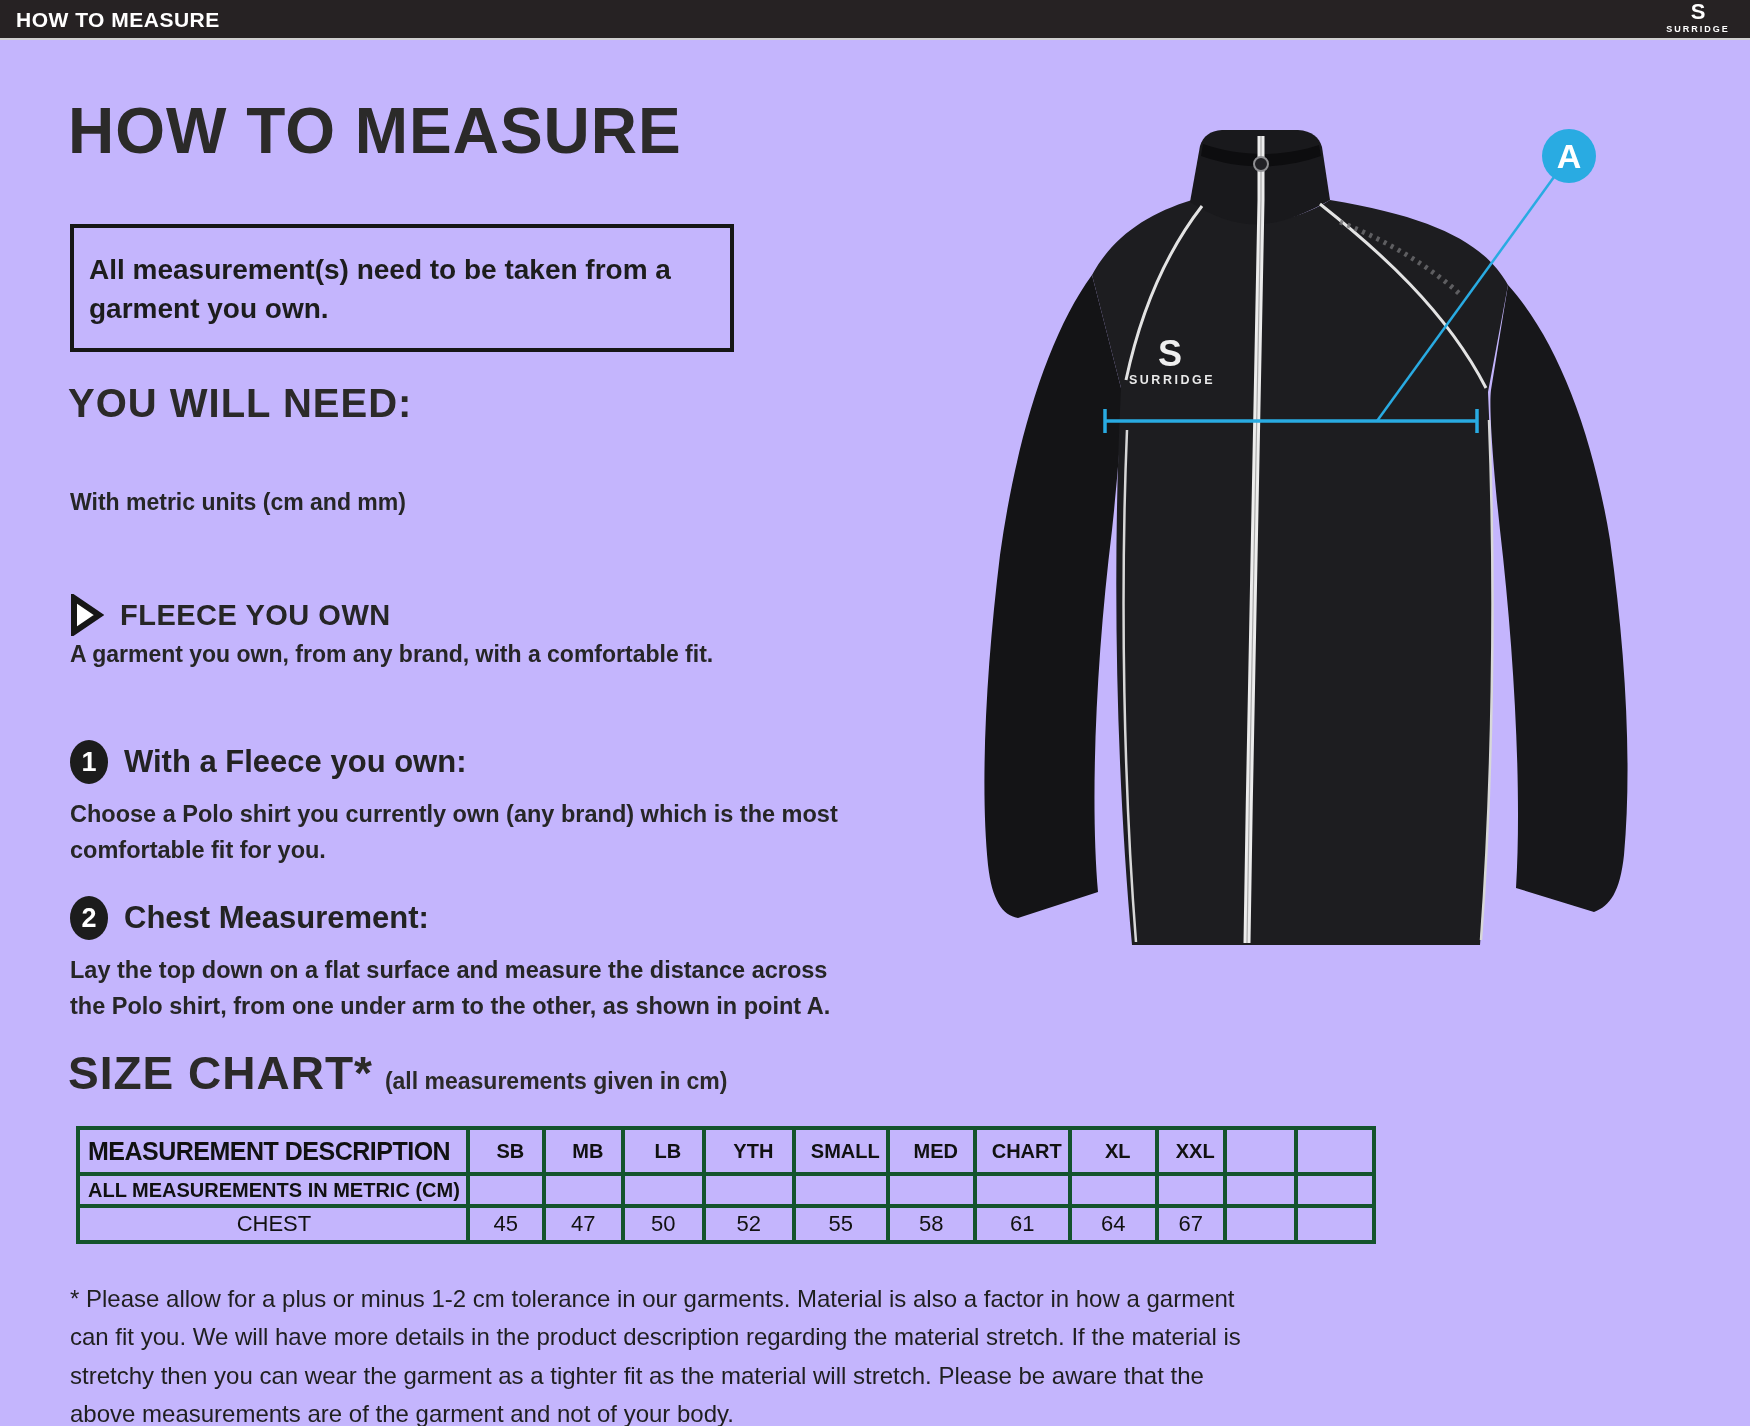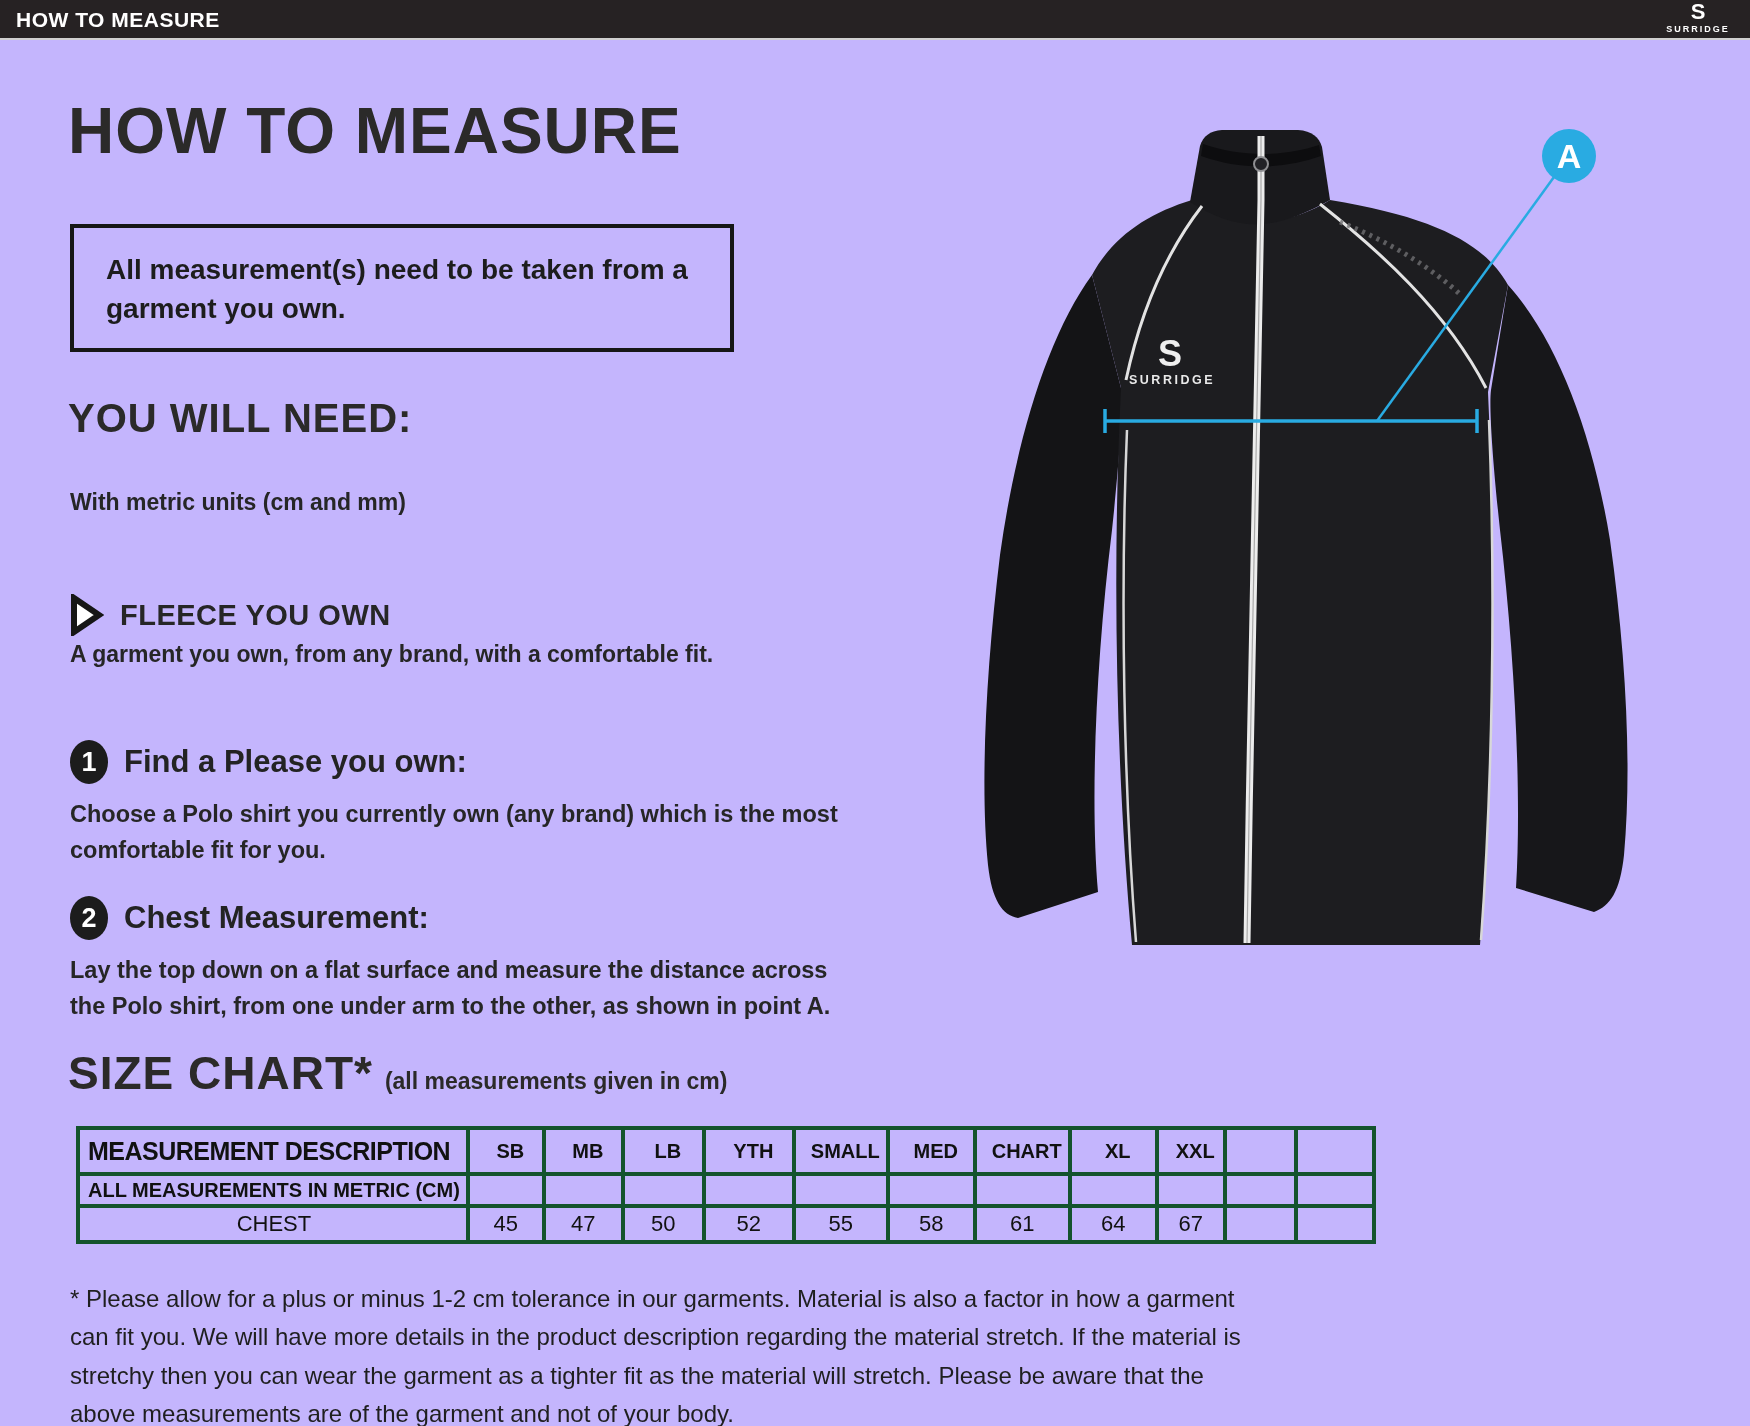--- a/index.html
+++ b/index.html
@@ -13,23 +13,23 @@
   .topbar-title { position:absolute; left:16px; top:0; line-height:40px;
                   color:#ffffff; font-size:21px; font-weight:800; letter-spacing:.5px; }
   .brand { position:absolute; right:12px; top:1px; width:80px; text-align:center; color:#fff; }
   .brand-s { display:block; font-size:22px; font-weight:900; line-height:22px; }
   .brand-name { display:block; font-size:9px; font-weight:700; letter-spacing:2px; line-height:12px; }
 
   
   .h1 { position:absolute; left:68px; top:94px; font-size:64px; font-weight:900;
         letter-spacing:1px; color:#2b2a29; }
   .note-box { position:absolute; left:70px; top:224px; width:664px; height:128px;
-              border:4px solid #161616; padding:22px 32px; }
+              border:4px solid #161616; padding:22px 15px; }
   .note-box p { font-size:28px; font-weight:800; line-height:1.4; color:#1d1d1d; }
-  .h2 { position:absolute; left:68px; top:396px; font-size:40px; font-weight:900;
+  .h2 { position:absolute; left:68px; top:381px; font-size:40px; font-weight:900;
         letter-spacing:1px; color:#2b2a29; }
 
   
   .need-item { position:absolute; left:70px; }
   .need-item.i0 { top:484px; }
   .need-item.i1 { top:594px; }
   .need-head { display:flex; align-items:center; gap:16px; }
   .need-title { font-size:29px; font-weight:800; letter-spacing:.5px; color:#262626; }
   .need-desc { margin-top:5px; font-size:23px; font-weight:700; color:#262626; }
   .tri-icon { flex:0 0 auto; }
@@ -96,21 +96,21 @@
         <polygon points="4,4 29,21 4,38" fill="#ffffff" stroke="#161616" stroke-width="6" stroke-linejoin="miter"></polygon>
       </svg>
       <span class="need-title">FLEECE YOU OWN</span>
     </div>
     <div class="need-desc">A garment you own, from any brand, with a comfortable fit.</div>
   </div>
 
   <div class="step s0">
     <div class="step-head">
       <span class="step-badge">1</span>
-      <span class="step-title">Find a Please you own:</span>
+      <span class="step-title">With a Fleece you own:</span>
     </div>
     <div class="step-desc">Choose a Polo shirt you currently own (any brand) which is the most comfortable fit for you.</div>
   </div>
 
   <div class="step s1">
     <div class="step-head">
       <span class="step-badge">2</span>
       <span class="step-title">Chest Measurement:</span>
     </div>
     <div class="step-desc">Lay the top down on a flat surface and measure the distance across the Polo shirt, from one under arm to the other, as shown in point A.</div>

